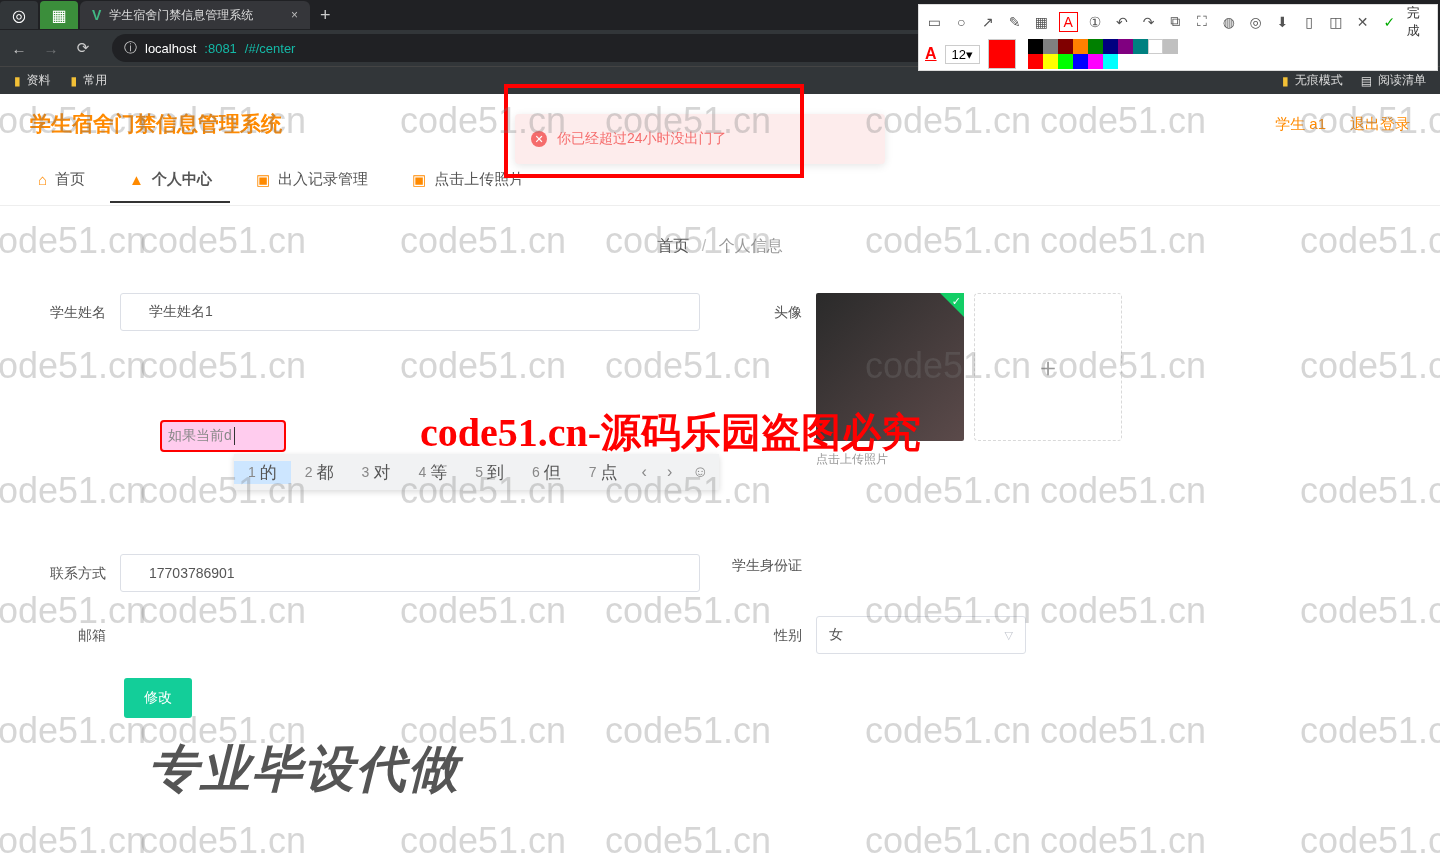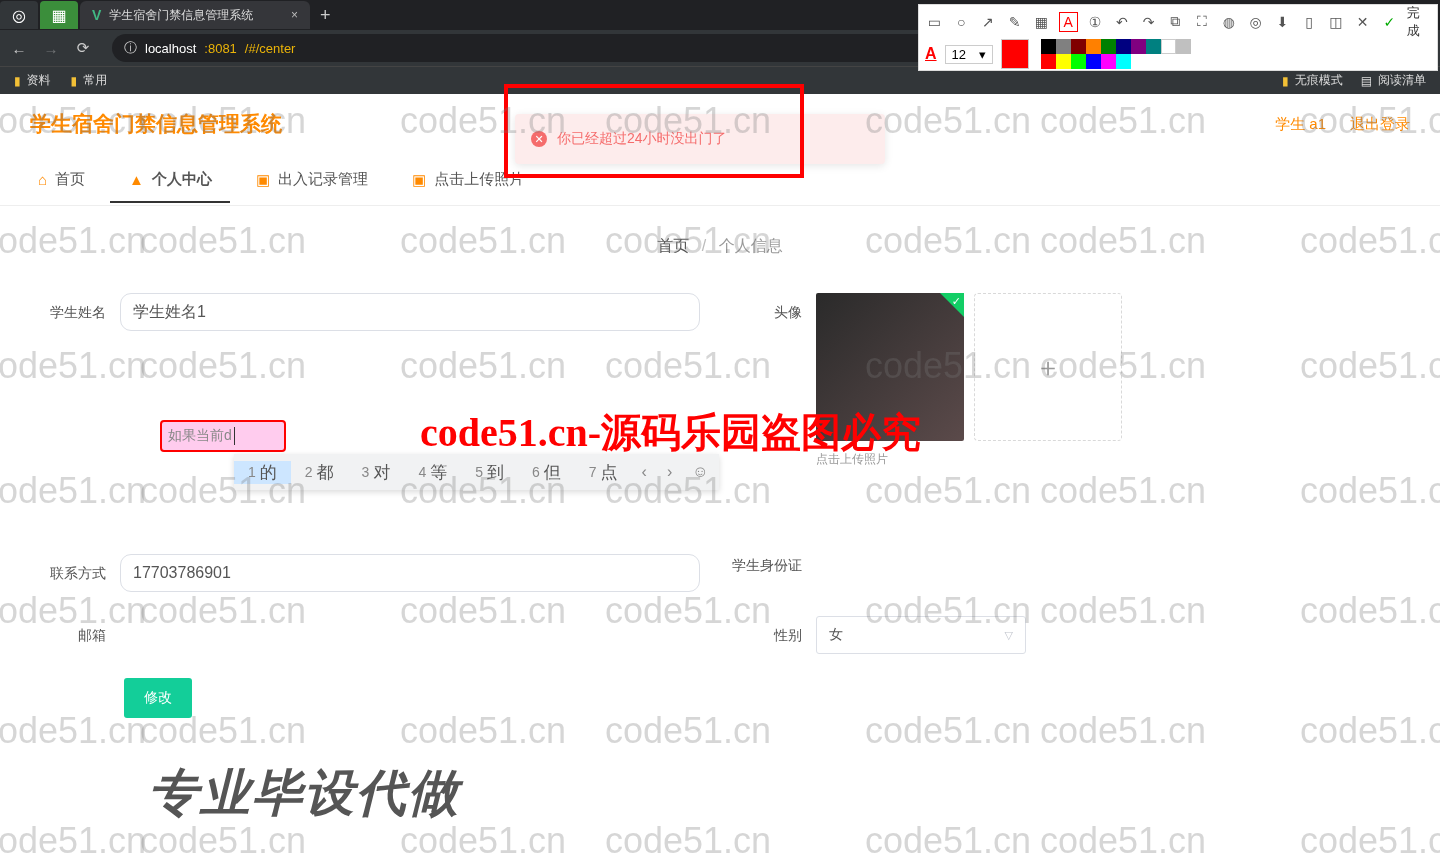--- a/index.html
+++ b/index.html
@@ -9,35 +9,35 @@
   .sys-tab{width:38px;height:28px;display:flex;align-items:center;justify-content:center;background:#323639;color:#fff;margin-right:2px;border-radius:4px 4px 0 0}
   .sys-tab.g{background:#3b8e3b}
   .browser-tab{background:#35363a;height:28px;display:flex;align-items:center;padding:0 12px;border-radius:6px 6px 0 0;width:230px;color:#ddd;font-size:12px;gap:8px}
   .browser-tab .v{color:#41b883;font-weight:bold;font-size:14px}
   .tab-close{margin-left:auto;color:#bbb}
   .tab-add{color:#ccc;font-size:18px;margin-left:10px}
   .chrome-url{height:36px;background:#323639;display:flex;align-items:center;padding:0 10px;gap:14px;color:#ccc}
   .nav-ico{width:18px;text-align:center;font-size:15px}
   .url-bar{flex:1;background:#202124;border-radius:14px;height:28px;display:flex;align-items:center;padding:0 12px;color:#ccc;font-size:13px;gap:8px;margin:0 200px 0 6px}
   .url-host{color:#fff}
-  .url-path{color:#eab308}
+  .url-path{color:#14b8a6}
   .chrome-right{display:flex;align-items:center;gap:14px;color:#ccc;font-size:12px}
   .incognito{display:flex;align-items:center;gap:6px}
   .inc-ico{width:18px;height:18px;border-radius:50%;background:#555}
   .update-btn{background:#8ab4f8;color:#202124;padding:3px 10px;border-radius:10px;font-size:12px}
   .chrome-bm{height:28px;background:#323639;border-top:1px solid #444;display:flex;align-items:center;padding:0 14px;gap:20px;color:#ddd;font-size:12px}
   .bm{display:flex;align-items:center;gap:6px}
   .bm .f{color:#f3c036}
   .bm-right{margin-left:auto;display:flex;gap:18px}
   
   .edit-toolbar{position:absolute;top:4px;right:2px;width:520px;height:67px;background:#fff;border:1px solid #ddd;display:flex;flex-direction:column}
   .et-row{display:flex;align-items:center;height:33px;padding:0 6px;gap:8px}
   .et-ico{width:20px;height:20px;display:flex;align-items:center;justify-content:center;color:#555;font-size:14px}
   .et-done{font-size:13px;color:#333}
-  .font-sz{border:1px solid #ccc;padding:1px 6px;font-size:13px;display:flex;align-items:center;gap:13px}
+  .font-sz{border:1px solid #ccc;padding:1px 6px;font-size:13px;display:flex;align-items:center;gap:0}
   .palette{display:flex;flex-wrap:wrap;width:150px}
   .sw{width:15px;height:15px}
   .big-sw{width:28px;height:30px;background:#f00;border:1px solid #ccc;margin-right:4px}
   
   .page-header{height:60px;display:flex;align-items:center;padding:0 30px}
   .brand{color:#ff8a00;font-size:21px;font-weight:bold}
   .hdr-right{margin-left:auto;display:flex;align-items:center;gap:24px}
   .user-link{color:#ff8a00;font-size:15px}
   .logout{color:#ff8a00;font-size:15px}
   .alert-box{position:absolute;left:515px;top:114px;width:370px;height:50px;background:#fdecec;border-radius:4px;display:flex;align-items:center;padding:0 16px;gap:10px;box-shadow:0 2px 8px rgba(0,0,0,.1)}
@@ -49,39 +49,39 @@
   .nav-item.active{font-weight:bold}
   .nav-ico2{color:#ff8a00}
   .menu-underline{position:absolute;left:110px;top:47px;width:120px;height:2px;background:#333}
   .content{padding:30px 24px;background:#fff;position:relative}
   .crumb{text-align:center;font-size:16px;color:#555;margin-bottom:36px}
   .crumb .sep{color:#bbb;margin:0 8px}
   .crumb .cur{color:#999}
   .form-row{display:flex;align-items:flex-start;margin-bottom:24px}
   .form-col{display:flex;align-items:flex-start;flex:1}
   .lbl{width:96px;text-align:right;padding-right:14px;color:#555;font-size:14px;line-height:38px}
-  .inp{height:38px;border:1px solid #dcdfe6;border-radius:11px;padding:0 12px;font-size:16px;color:#555;flex:1;max-width:580px}
+  .inp{height:38px;border:1px solid #dcdfe6;border-radius:3px;padding:0 28px;font-size:14px;color:#555;flex:1;max-width:580px}
   .avatar-area{display:flex;gap:10px}
   .avatar-img{width:148px;height:148px;background:linear-gradient(135deg,#2a2a2a,#5b4a4a);position:relative;border-radius:2px}
   .avatar-img .chk{position:absolute;right:0;top:0;width:24px;height:24px;background:#13ce66;clip-path:polygon(0 0,100% 0,100% 100%);display:flex;align-items:flex-start;justify-content:flex-end;color:#fff;font-size:11px;padding:2px 3px}
   .avatar-add{width:148px;height:148px;border:1px dashed #d9d9d9;display:flex;align-items:center;justify-content:center;color:#999;font-size:26px;border-radius:4px}
   .upload-hint{font-size:12px;color:#999;margin-top:10px;margin-left:0}
   .sel{height:38px;border:1px solid #dcdfe6;border-radius:3px;padding:0 12px;font-size:14px;color:#555;width:210px;display:flex;align-items:center;justify-content:space-between}
   .sel .arr{color:#c0c4cc;font-size:11px}
   .submit-btn{background:#13ce99;color:#fff;border:none;padding:11px 20px;font-size:14px;border-radius:3px;margin-left:100px}
   
   .ime-input{position:absolute;left:160px;top:420px;width:126px;height:32px;border:2px solid #f00;border-radius:4px;background:#fce;display:flex;align-items:center;padding:0 6px;font-size:14px;color:#888}
   .ime-cand{position:absolute;left:234px;top:454px;height:36px;background:#f1f2f3;display:flex;align-items:center;box-shadow:0 2px 6px rgba(0,0,0,.15)}
   .cand{padding:0 14px;font-size:17px;color:#555;display:flex;align-items:center;gap:4px}
   .cand.sel-c{background:#cde6ff}
   .cand .n{color:#888;font-size:14px}
   .cand-nav{padding:0 10px;color:#888}
   .big-anno{position:absolute;left:420px;top:405px;font-size:40px;color:#f00;font-weight:bold;white-space:nowrap;font-family:"SimHei","Microsoft YaHei"}
   .wm{position:absolute;color:rgba(120,120,120,.30);font-size:36px;pointer-events:none;font-family:Arial}
-  .footer-ad{position:absolute;left:148px;top:760px;font-size:50px;font-weight:bold;color:#555;font-style:italic;letter-spacing:2px}
+  .footer-ad{position:absolute;left:148px;top:736px;font-size:50px;font-weight:bold;color:#555;font-style:italic;letter-spacing:2px}
 </style>
 </head>
 <body>
 
 <div class="chrome-top">
   <div class="sys-tab">◎</div>
   <div class="sys-tab g">▦</div>
   <div class="browser-tab">
     <span class="v">V</span>
     <span>学生宿舍门禁信息管理系统</span>

